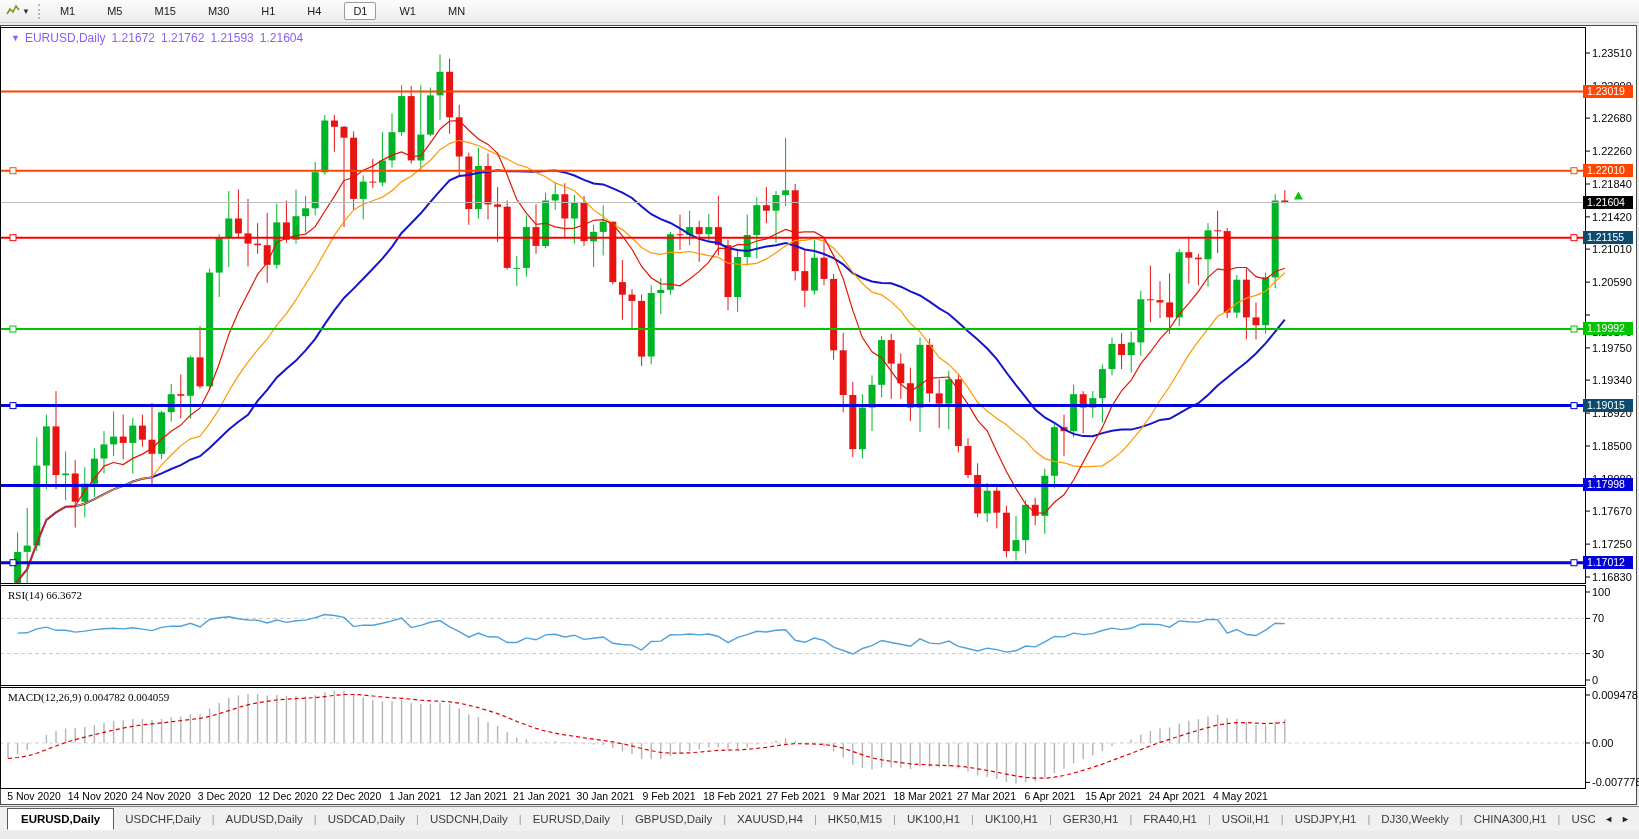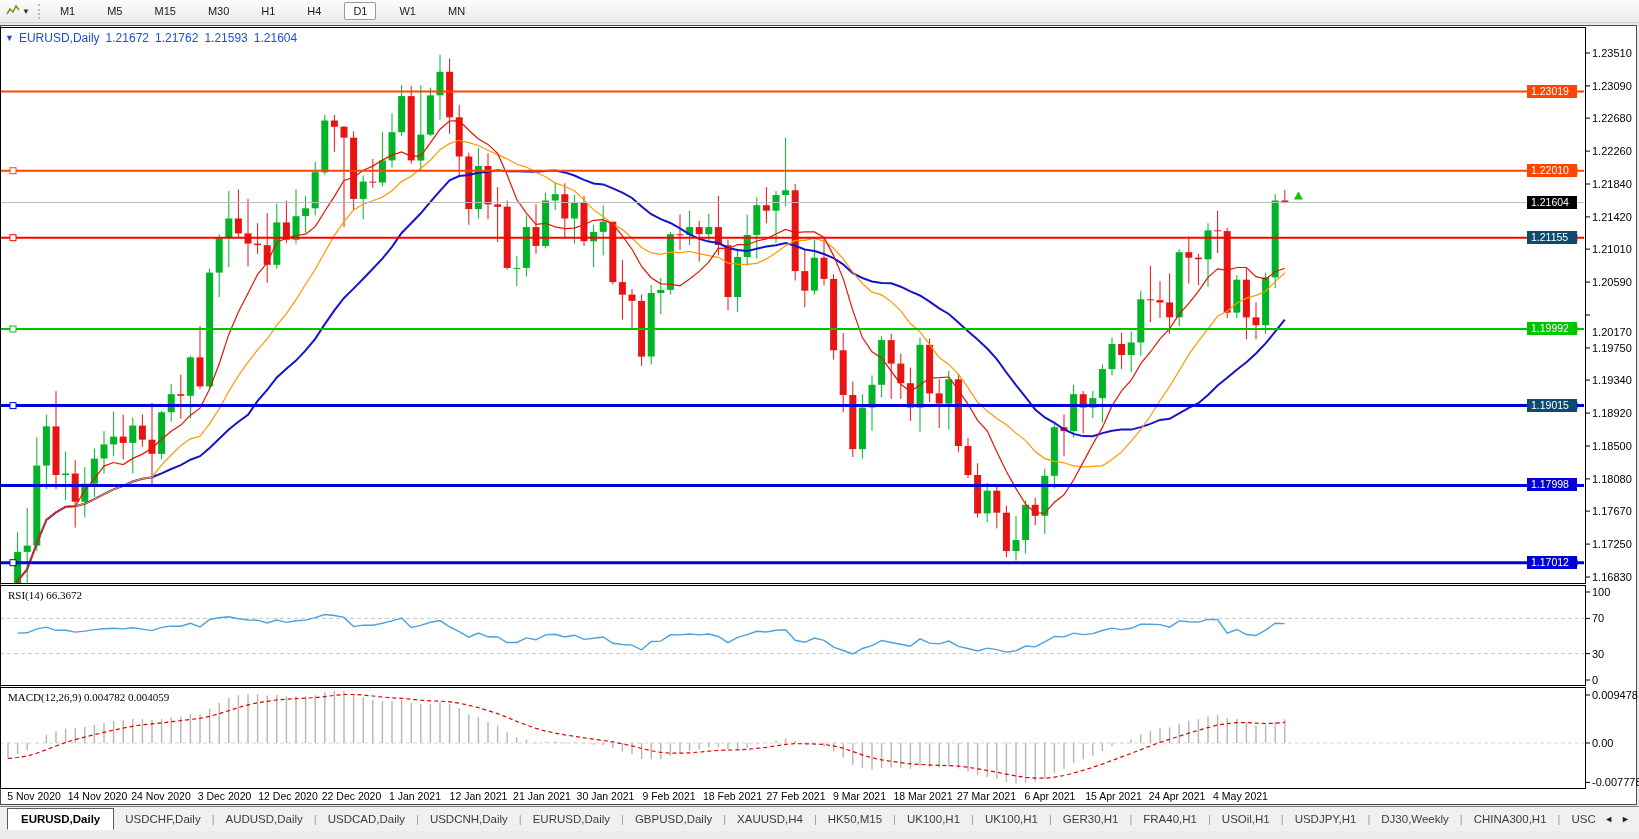--- a/index.html
+++ b/index.html
@@ -14,26 +14,26 @@
   .grip{width:4px;height:15px;border-left:2px dotted #b8b8b8;margin:0 7px 0 4px;}
   .tf-group{display:flex;align-items:center;gap:14px;}
   .tfbtn{font-size:11px;color:#1a1a1a;padding:2px 8px;border:1px solid transparent;
     border-radius:2px;cursor:default;}
   .tfbtn.active{background:#fdfdfd;border-color:#9a9a9a;}
   
   .chart-bg{position:absolute;left:0;top:25px;width:1637px;height:780px;
     background:#fff;border:1px solid #4a4a4a;box-sizing:border-box;}
   #chart{position:absolute;left:0;top:27px;z-index:2;}
   #labels{position:absolute;left:0;top:0;z-index:4;}
-  .chart-title{position:absolute;left:5px;top:31px;font-size:12px;color:#1d4ed8;z-index:5;white-space:nowrap;}
+  .chart-title{position:absolute;left:11px;top:31px;font-size:12px;color:#8b5cf6;z-index:5;white-space:nowrap;}
   .chart-title .tri{font-size:9px;margin-right:5px;vertical-align:1px;}
   .chart-title span.v{margin-left:6px;}
   .pane-label{position:absolute;left:8px;font-size:11px;color:#000;z-index:5;white-space:nowrap;font-family:Liberation Serif, serif;}
   .tick{position:absolute;left:1592px;font-size:11px;color:#000;height:12px;line-height:12px;white-space:nowrap;}
-  .tag{position:absolute;left:1527px;width:50px;height:13px;line-height:13px;
+  .tag{position:absolute;left:1583px;width:50px;height:13px;line-height:13px;
     font-size:10.5px;color:#fff;padding-left:4px;box-sizing:border-box;white-space:nowrap;z-index:6;}
   .date{position:absolute;top:790px;font-size:10.5px;color:#000;transform:translateX(-50%);white-space:nowrap;}
   
   .tabbar{position:absolute;left:0;top:806px;width:1639px;height:25px;background:#f0f0f0;
     border-top:1px solid #7c7c7c;display:flex;align-items:center;z-index:7;box-sizing:border-box;}
   #tabs{display:flex;align-items:center;overflow:hidden;flex:1;height:100%;}
   .tab{font-size:11.5px;color:#3c3c3c;padding:4px 11px;white-space:nowrap;cursor:default;}
   .tab.active{background:#fff;border:1px solid #5a5a5a;border-bottom:1px solid #fff;
     font-weight:bold;color:#000;margin-left:7px;padding:4px 13px;}
   .tabsep{color:#9a9a9a;font-size:11px;}

